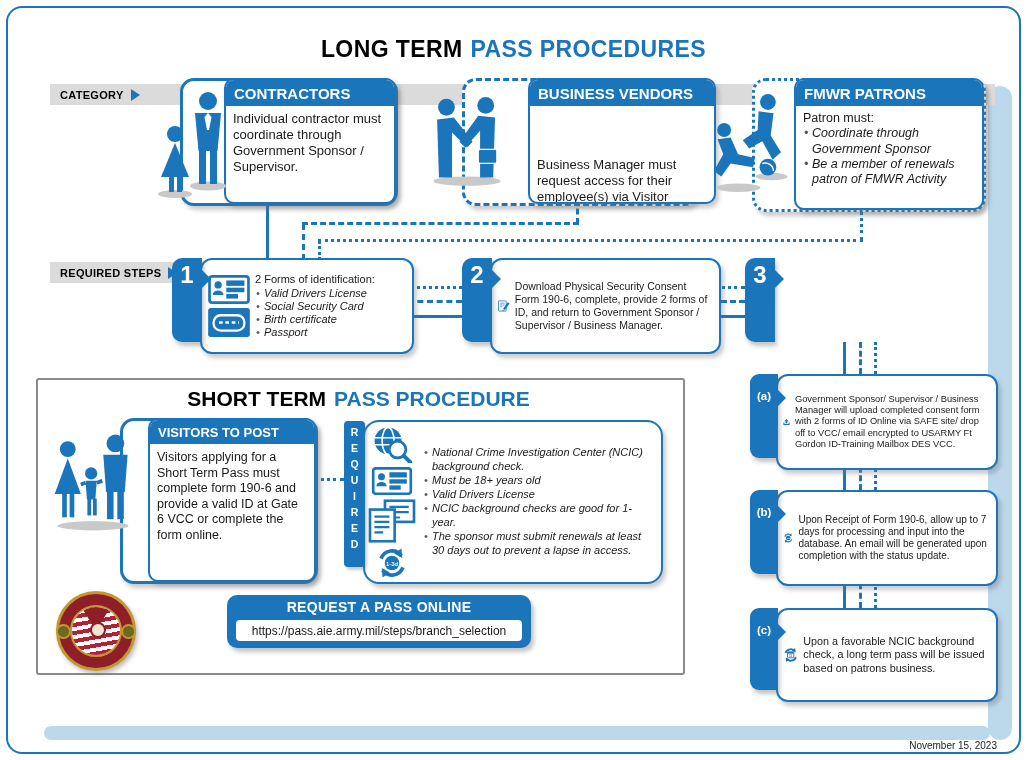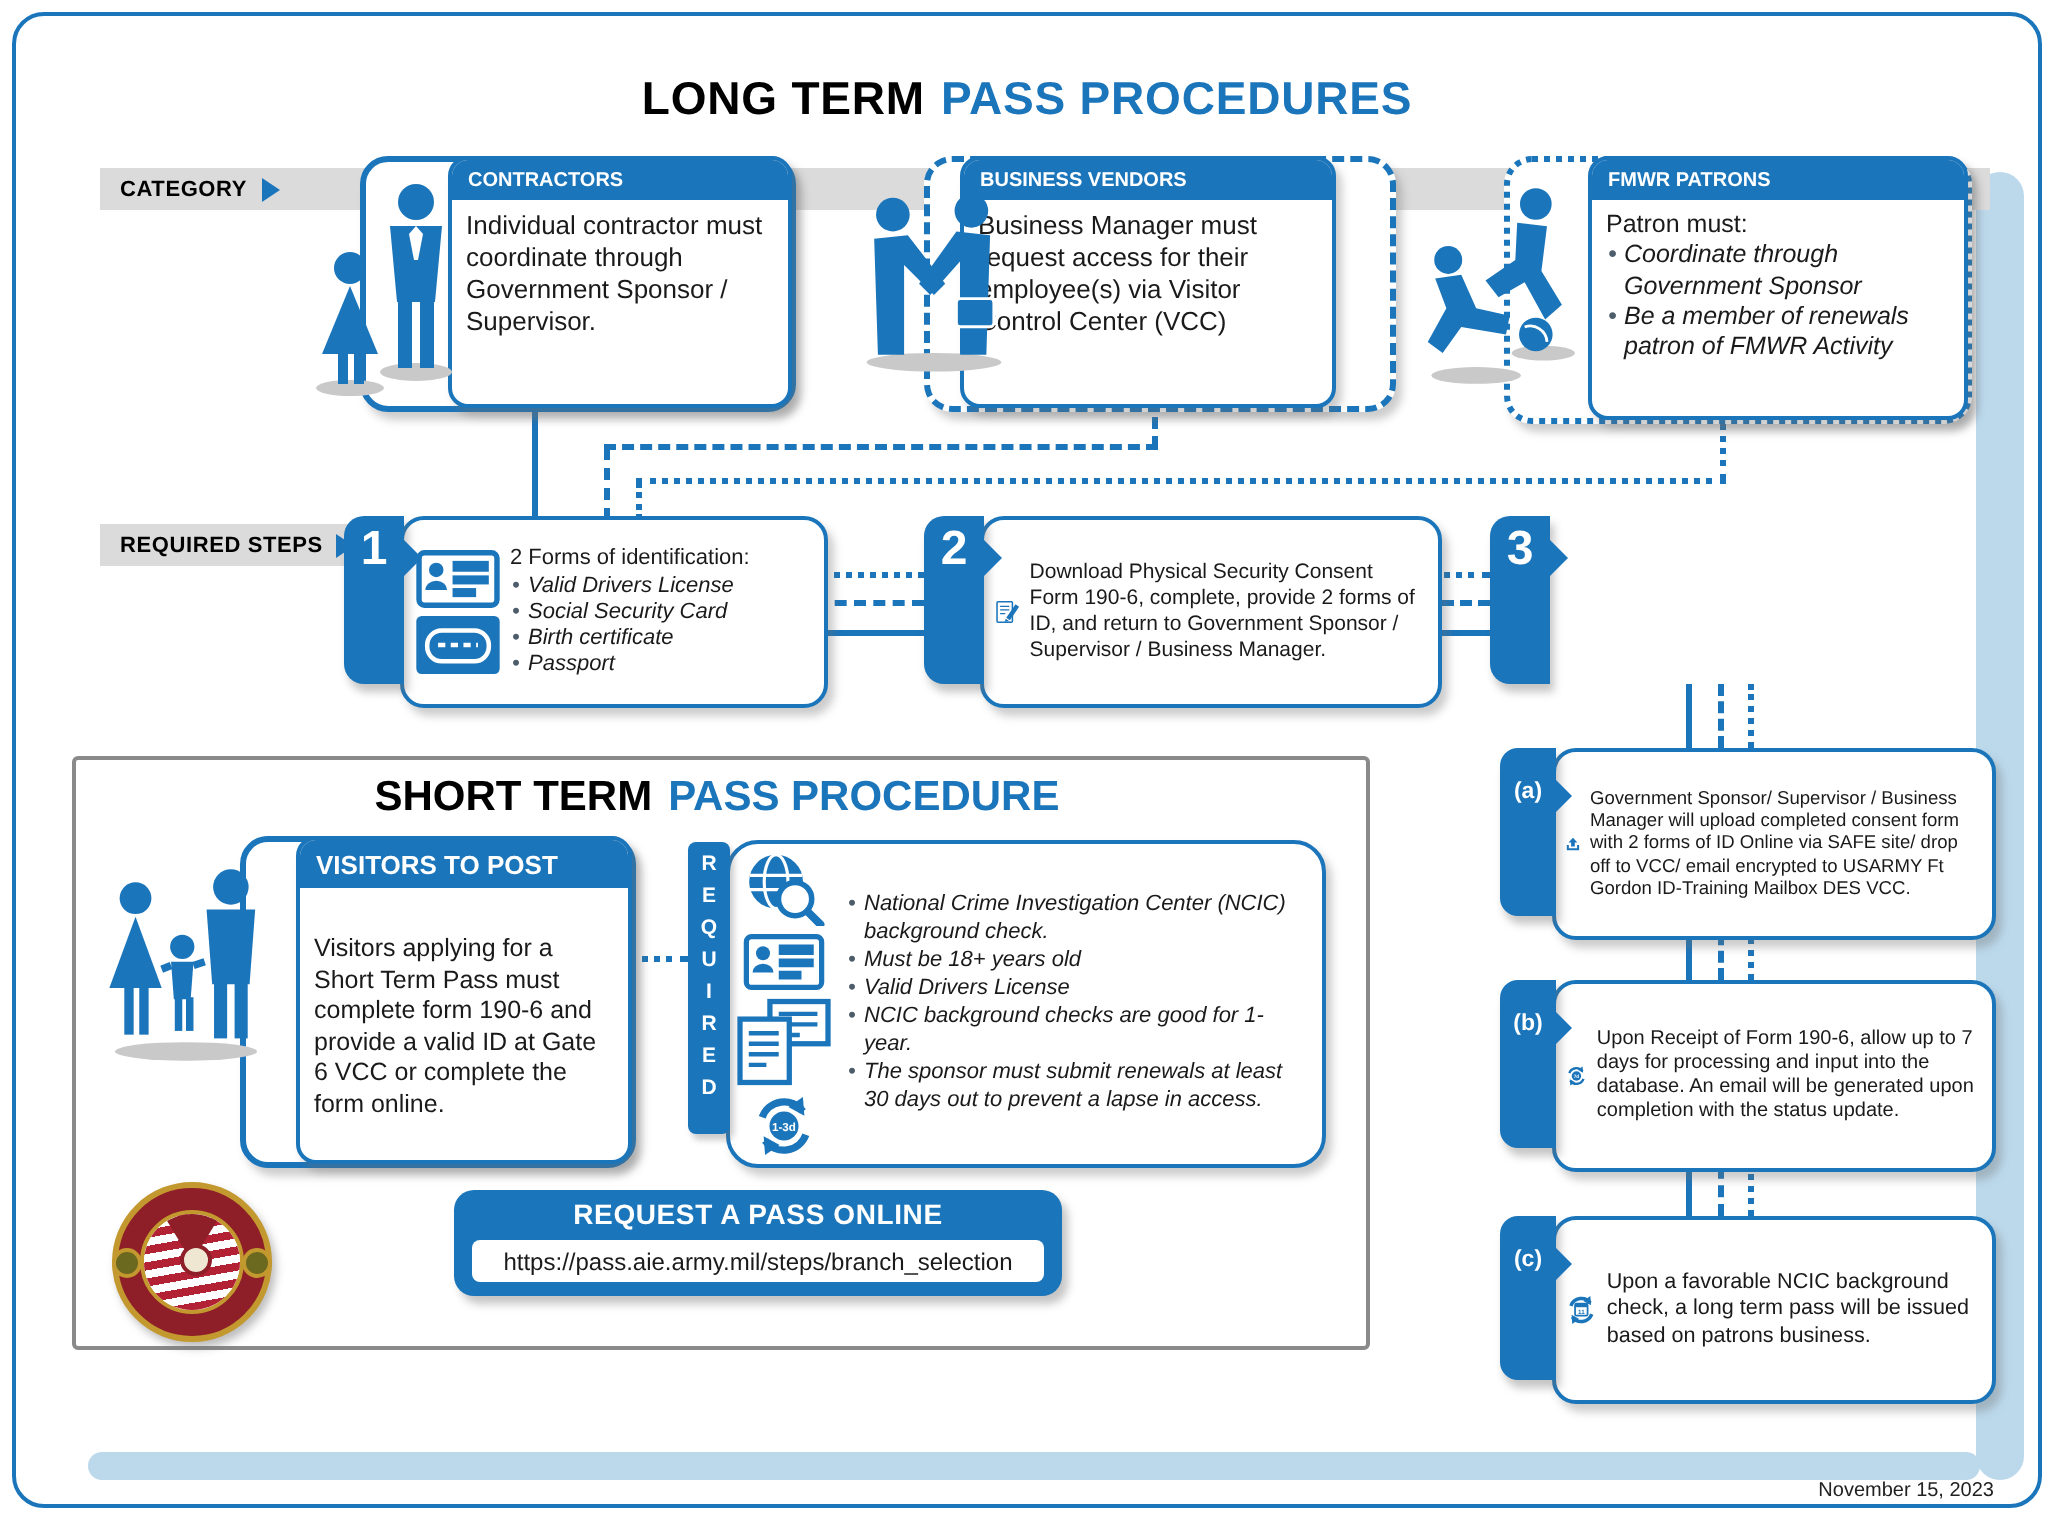--- a/index.html
+++ b/index.html
@@ -30,21 +30,21 @@
        border-left:9px solid var(--blue);display:inline-block;margin-left:7px;}
 
   
   .cat-outline{position:absolute;border:3px solid var(--blue);border-radius:14px;z-index:2;
        box-shadow:3px 4px 4px rgba(110,110,110,.35);background:#fff;}
   .cat-outline.dashed{border-style:dashed;}
   .cat-outline.dotted{border-style:dotted;}
   .cat-main{position:absolute;background:#fff;border:2.5px solid var(--blue);border-radius:10px;
        overflow:hidden;display:flex;flex-direction:column;z-index:3;
        box-shadow:3px 4px 4px rgba(110,110,110,.35);}
-  .cat-header{background:var(--blue);color:#fff;font-weight:bold;font-size:10px;padding:5px 8px 4px 8px;}
+  .cat-header{background:var(--blue);color:#fff;font-weight:bold;font-size:15px;padding:5px 8px 4px 8px;}
   .cat-body{padding:5px 7px;font-size:13px;line-height:1.22;}
   .cat-body .blt{font-style:italic;}
   .people{position:absolute;z-index:4;}
 
   
   .hl{position:absolute;height:0;border-top:3px solid var(--blue);z-index:1;}
   .vl{position:absolute;width:0;border-left:3px solid var(--blue);z-index:1;}
   .hl.dashed{border-top-style:dashed;} .hl.dotted{border-top-style:dotted;}
   .vl.dashed{border-left-style:dashed;} .vl.dotted{border-left-style:dotted;}
 
@@ -117,21 +117,21 @@
   .seal-chief{position:absolute;left:7px;top:-4px;width:34px;height:28px;background:#8e1f28;
        clip-path:polygon(50% 100%,0 0,100% 0);}
   .seal-center{position:absolute;left:18px;top:15px;width:12px;height:12px;border-radius:50%;
        background:#efe7d2;border:2px solid #8e1f28;}
   .seal-side{position:absolute;top:30px;width:11px;height:11px;border-radius:50%;
        background:#6b681f;border:2px solid #c3992f;}
   .seal-side.left{left:-3px;} .seal-side.right{right:-3px;}
 
   .date{position:absolute;top:740px;right:30px;font-size:10px;color:#222;z-index:2;}
 
-  .vis-body{font-size:12.5px;line-height:1.24;padding:23px 7px;}
+  .vis-body{font-size:12.5px;line-height:1.24;padding:6px 7px;}
 </style>
 </head>
 <body>
 
 <div id="canvas">
 
   <div class="frame"></div>
   <div class="strip-right"></div>
   <div class="strip-bottom"></div>
 
@@ -165,21 +165,21 @@
 
   <div class="cat-outline dashed" style="left:462px;top:78px;width:230px;height:122px;"></div>
   <svg class="people" style="left:424px;top:92px;" width="86" height="96" viewBox="0 0 92 100">
     <ellipse cx="46" cy="94" rx="36" ry="5" fill="#c9c9c9"></ellipse>
     <circle cx="24" cy="15" r="9" fill="#1B75BB"></circle>
     <circle cx="66" cy="13" r="9" fill="#1B75BB"></circle>
     <polygon points="14,28 32,26 52,52 46,58 30,42 30,90 16,90" fill="#1B75BB"></polygon>
     <polygon points="76,26 58,24 38,52 44,58 60,40 60,90 74,90" fill="#1B75BB"></polygon>
     <rect x="58" y="60" width="20" height="15" rx="2" fill="#1B75BB" stroke="#ffffff" stroke-width="1.5"></rect>
   </svg>
-  <div class="cat-main" style="left:480px;top:78px;width:184px;height:122px;">
+  <div class="cat-main" style="left:528px;top:78px;width:184px;height:122px;gap:46px;">
     <div class="cat-header">BUSINESS VENDORS</div>
     <div class="cat-body">Business Manager must request access for their employee(s) via Visitor Control Center (VCC)</div>
   </div>
 
   <div class="cat-outline dotted" style="left:752px;top:78px;width:228px;height:128px;"></div>
   <svg class="people" style="left:712px;top:90px;" width="82" height="106" viewBox="0 0 88 112">
     <ellipse cx="28" cy="104" rx="24" ry="4.5" fill="#c9c9c9"></ellipse>
     <ellipse cx="64" cy="92" rx="17" ry="4" fill="#c9c9c9"></ellipse>
     <circle cx="60" cy="12" r="8.5" fill="#1B75BB"></circle>
     <polygon points="50,22 66,24 63,48 74,66 65,74 54,54 40,62 33,53 49,42" fill="#1B75BB"></polygon>

